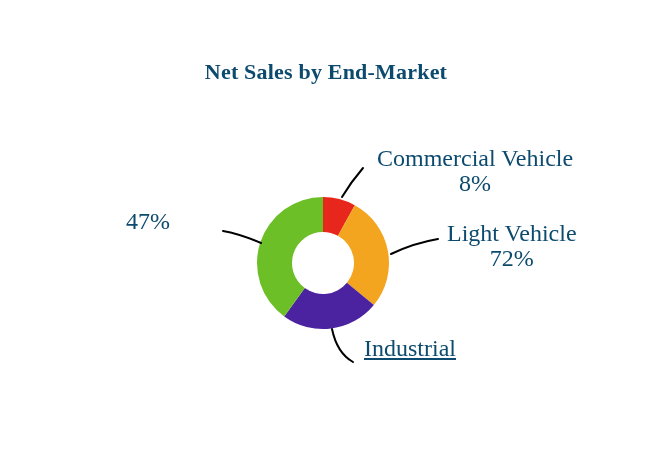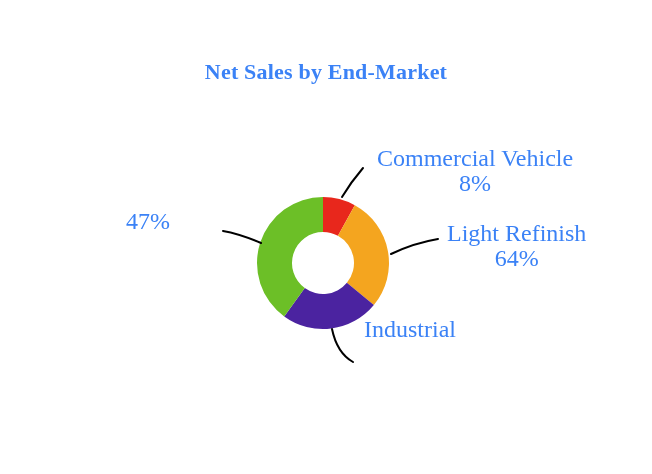--- a/index.html
+++ b/index.html
@@ -7,21 +7,21 @@
     padding: 0;
     background: #ffffff;
   }
   .canvas {
     position: relative;
     width: 652px;
     height: 474px;
     background: #ffffff;
     overflow: hidden;
     font-family: "Liberation Serif", "DejaVu Serif", serif;
-    color: #3b82f6;
+    color: #0c4a6e;
   }
   .chart-title {
     position: absolute;
     top: 59px;
     left: 0;
     width: 652px;
     text-align: center;
     font-size: 22px;
     font-weight: bold;
     letter-spacing: 0.2px;
@@ -33,21 +33,21 @@
   }
   .callout {
     position: absolute;
     font-size: 24px;
     line-height: 25px;
     white-space: nowrap;
     text-align: center;
   }
   .callout-commercial { left: 377px; top: 146px; }
   .callout-light      { left: 447px; top: 221px; }
-  .callout-industrial { left: 364px; top: 317px; }
+  .callout-industrial { left: 364px; top: 336px; text-decoration: underline; }
   .callout-refinish   { left: 126px; top: 209px; }
 </style>
 </head>
 <body>
 
 <div class="canvas">
 
   <div class="chart-title">Net Sales by End-Market</div>
 
   <svg class="donut-svg" width="652" height="474" viewBox="0 0 652 474">
@@ -60,22 +60,22 @@
       <path d="M332,329 Q337,353 353,362" fill="none" stroke="#000000" stroke-width="2" stroke-linecap="round"></path>
       <path d="M261,243 Q240,234 223,231" fill="none" stroke="#000000" stroke-width="2" stroke-linecap="round"></path>
     </svg>
 
   <div class="callout callout-commercial">
     <div>Commercial Vehicle</div>
     <div>8%</div>
   </div>
 
   <div class="callout callout-light">
-    <div>Light Refinish</div>
-    <div>64%</div>
+    <div>Light Vehicle</div>
+    <div>72%</div>
   </div>
 
   <div class="callout callout-industrial">
     <div>Industrial</div>
   </div>
 
   <div class="callout callout-refinish">
     <div>47%</div>
   </div>
 

